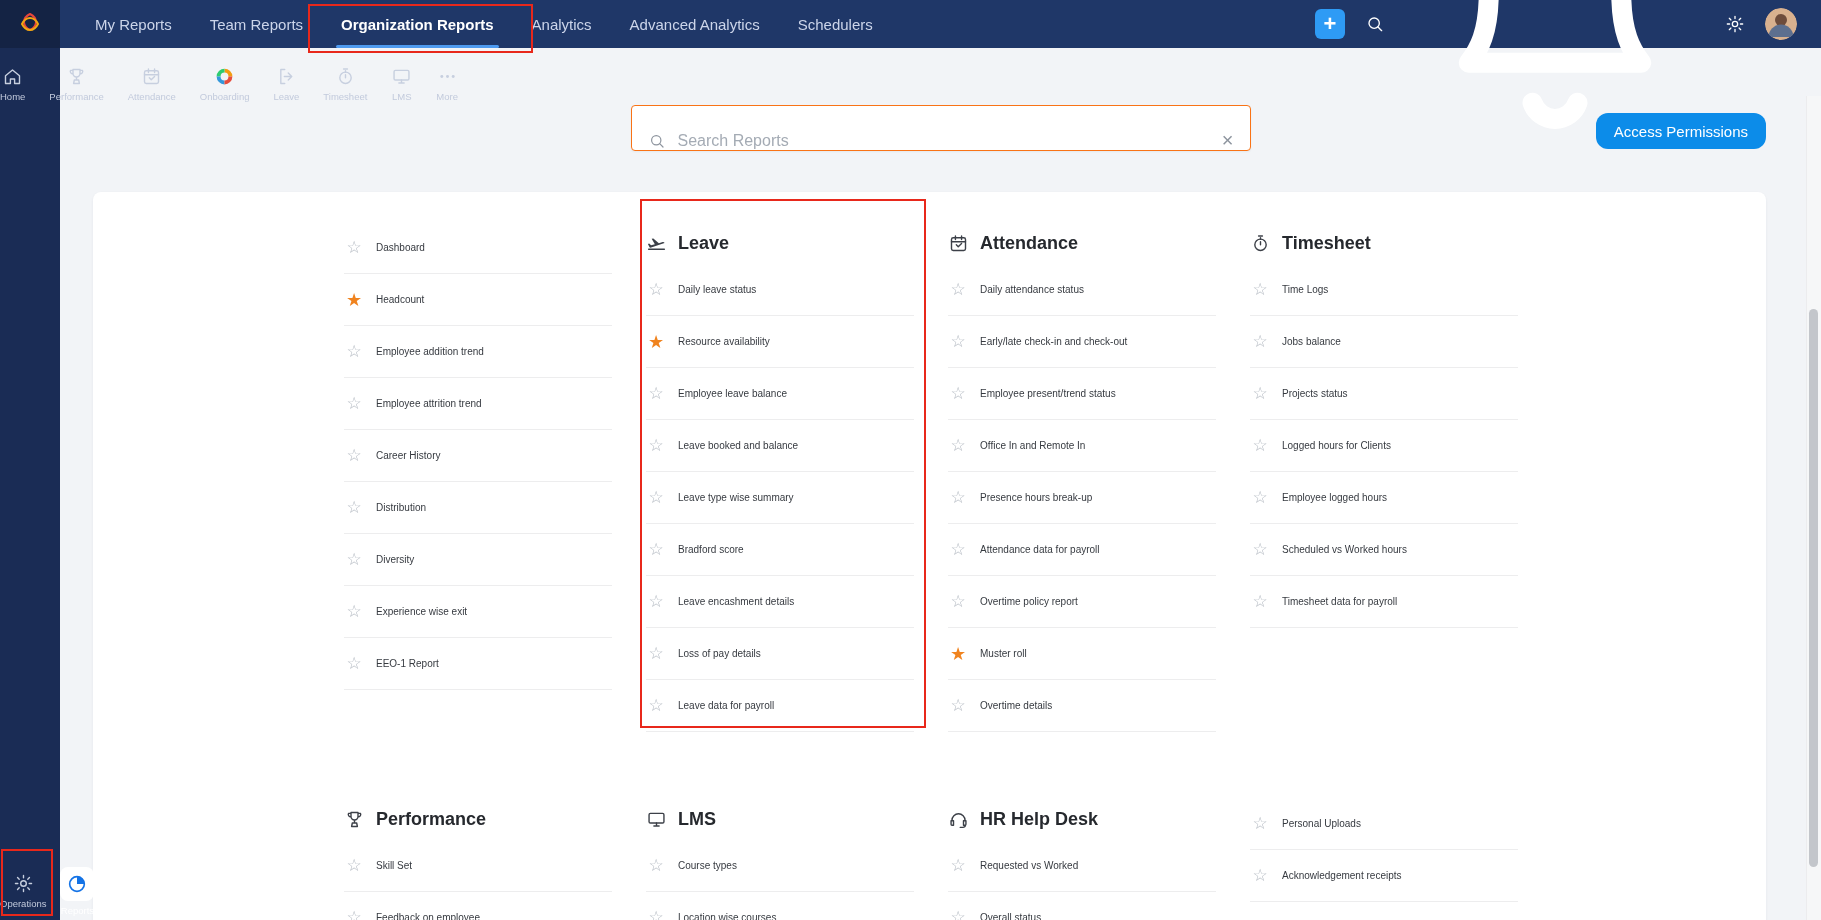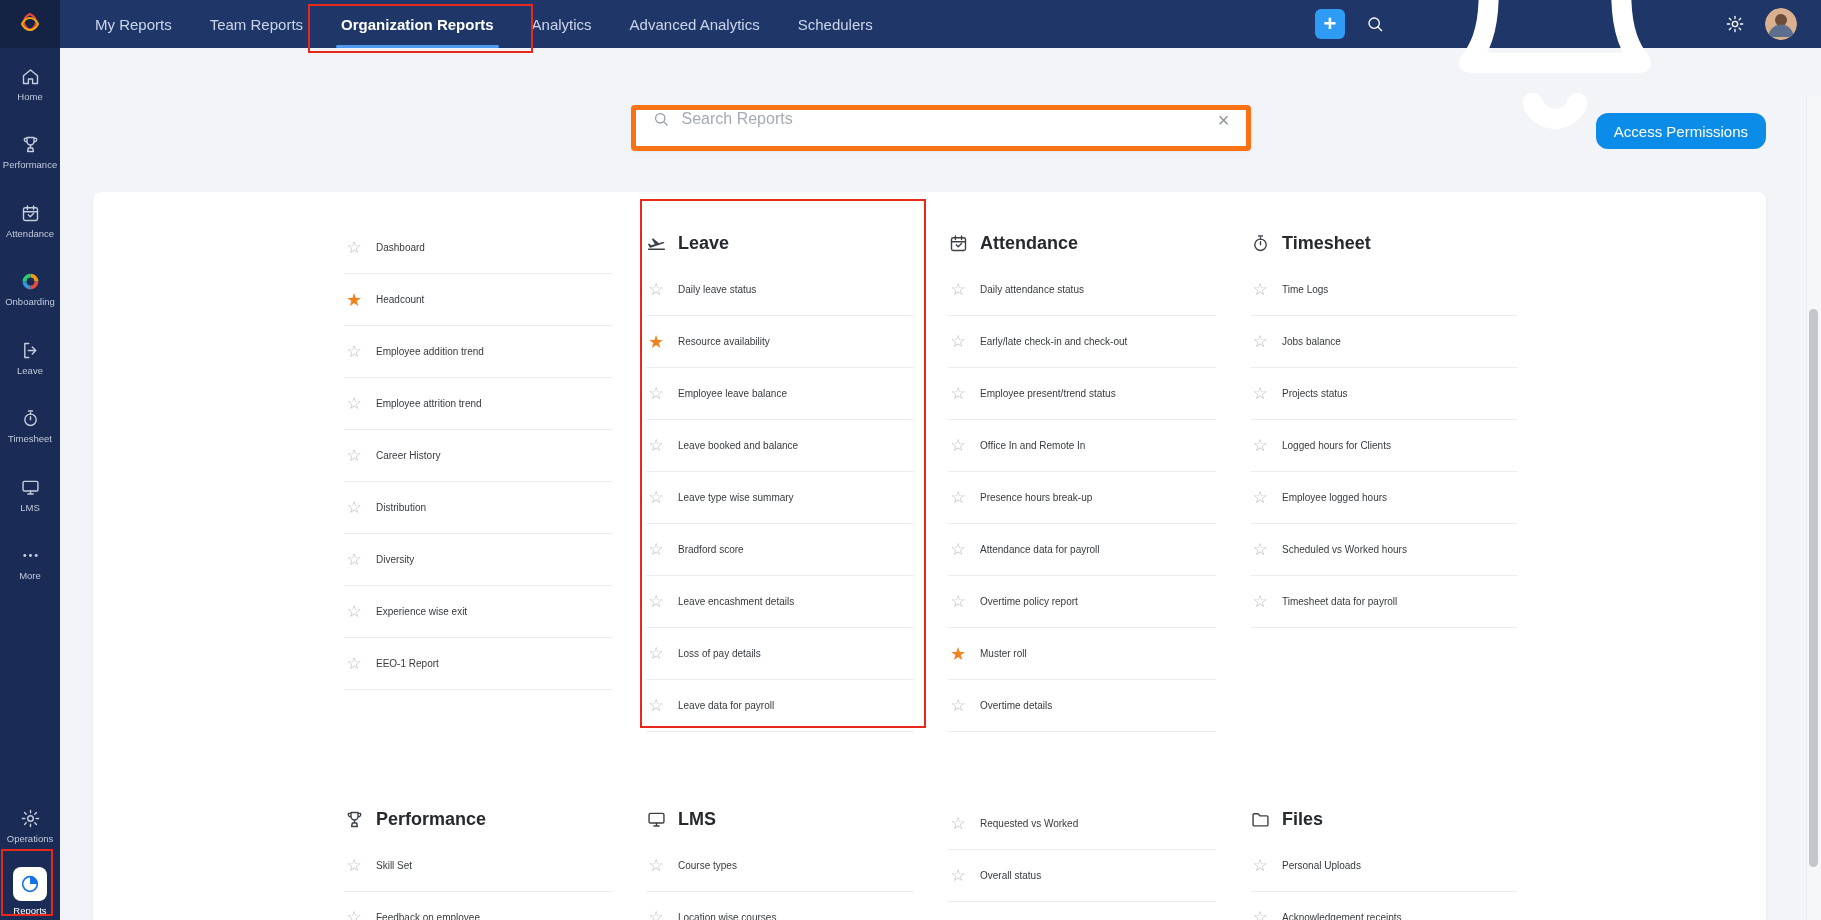--- a/index.html
+++ b/index.html
@@ -5,21 +5,21 @@
 *{box-sizing:border-box;margin:0;padding:0}
 html,body{width:1821px;height:920px;overflow:hidden}
 body{font-family:"Liberation Sans",sans-serif;background:#f2f4f7;position:relative}
 svg{display:block}
 .icon svg{width:100%;height:100%}
 
 
 #sidebar{position:absolute;left:0;top:0;width:60px;height:920px;background:#1a2c55;display:flex;flex-direction:column;z-index:20}
 #logo-cell{height:48px;display:flex;align-items:center;justify-content:center;background:#142344;flex:none}
 #logo-cell .icon{width:26px;height:26px}
-#side-top,#side-bottom{display:flex;flex-direction:column;align-items:center}
+#side-top,#side-bottom{display:flex;flex-direction:row;align-items:center}
 #side-top{padding-top:14px;gap:24px}
 #side-bottom{margin-top:auto;gap:14px}
 .side-item{display:flex;flex-direction:column;align-items:center;gap:5px;width:60px;padding:4px 0;cursor:pointer}
 .side-icon{width:21px;height:21px;color:#c7cfdf}
 .side-label{font-size:9.5px;color:#c2cadc;text-align:center;line-height:1.1;white-space:nowrap}
 .side-item.active .side-icon{width:34px;height:34px;background:#fff;border-radius:8px;color:#1473e6;padding:6px}
 .side-item.active .side-label{color:#fff}
 
 
 #topnav{position:absolute;left:60px;top:0;right:0;height:48px;background:#1f3768;display:flex;align-items:center;z-index:10}
@@ -28,21 +28,21 @@
 .tab.active{color:#fff;font-weight:bold}
 .tab.active::after{content:"";position:absolute;left:14px;right:14px;bottom:0;height:3px;border-radius:2px;background:#4d9af0}
 #nav-actions{margin-left:auto;display:flex;align-items:center;gap:20px;padding-right:24px}
 .nav-icon{width:20px;height:20px;color:#fff;cursor:pointer}
 #plus-btn{width:30px;height:30px;border-radius:6px;background:#2e9bf5;color:#fff;font-size:22px;font-weight:bold;display:flex;align-items:center;justify-content:center;cursor:pointer}
 #bell-wrap{position:relative}
 #avatar{width:32px;height:32px;border-radius:50%;overflow:hidden;cursor:pointer}
 
 
 #main{position:absolute;left:60px;top:48px;right:0;bottom:0;background:#f2f4f7;overflow:hidden}
-#searchbar{position:absolute;top:57px;left:50%;transform:translateX(-50%);width:620px;height:46px;background:#fff;border:5px solid #f97316;border-radius:4px;display:flex;align-items:flex-start;padding:0 16px;gap:12px;box-shadow:0 1px 2px rgba(20,30,50,.05)}
+#searchbar{position:absolute;top:57px;left:50%;transform:translateX(-50%);width:620px;height:46px;background:#fff;border:1px solid #f97316;border-radius:4px;display:flex;align-items:flex-end;padding:0 16px;gap:12px;box-shadow:0 1px 2px rgba(20,30,50,.05)}
 #searchbar .icon{width:18px;height:18px;color:#8d949e}
 #search-input{flex:1;border:none;outline:none;font-size:16px;color:#333;font-family:inherit;background:transparent}
 #search-input::placeholder{color:#a4abb4}
 #search-clear{color:#8d949e;font-size:20px;cursor:pointer;line-height:1}
 #access-btn{position:absolute;top:65px;right:55px;height:36px;padding:0 18px;background:#0c8ce9;color:#fff;border:none;border-radius:12px;font-size:15px;font-family:inherit;cursor:pointer}
 
 #card{position:absolute;top:144px;left:33px;right:55px;height:1100px;background:#fff;border-radius:8px;box-shadow:0 1px 3px rgba(25,39,70,.06);padding:30px 0 80px 251px}
 .sections{display:grid;grid-template-columns:repeat(4,302px)}
 .sections.row2{margin-top:66px}
 .section{width:268px}
@@ -424,38 +424,38 @@
           <div class="item">
             <span class="star">☆</span>
             <span class="item-label">Course types</span>
           </div>
           <div class="item">
             <span class="star">☆</span>
             <span class="item-label">Location wise courses</span>
           </div>
         </div>
         <div class="section">
+          <div class="sec-head">
+            <span class="icon">
+              <svg viewBox="0 0 24 24" fill="none" stroke="currentColor" stroke-width="1.6" stroke-linecap="round" stroke-linejoin="round">
+                <path d="M4.5 13a7.5 7.5 0 0 1 15 0M3.5 13.5h2.8v5H4.5a1 1 0 0 1-1-1zM20.5 13.5h-2.8v5h1.8a1 1 0 0 0 1-1zM20 18.5a3 3 0 0 1-3 2.5h-3"></path>
+              </svg>
+            </span>
+            <span>HR Help Desk</span>
+          </div>
           <div class="item">
             <span class="star">☆</span>
             <span class="item-label">Requested vs Worked</span>
           </div>
           <div class="item">
             <span class="star">☆</span>
             <span class="item-label">Overall status</span>
           </div>
         </div>
         <div class="section">
-          <div class="sec-head">
-            <span class="icon">
-              <svg viewBox="0 0 24 24" fill="none" stroke="currentColor" stroke-width="1.6" stroke-linecap="round" stroke-linejoin="round">
-                <path d="M3.5 6.8c0-.7.6-1.3 1.3-1.3h4.4l2 2.3h8a1.3 1.3 0 0 1 1.3 1.3V18a1.3 1.3 0 0 1-1.3 1.3H4.8A1.3 1.3 0 0 1 3.5 18z"></path>
-              </svg>
-            </span>
-            <span>Files</span>
-          </div>
           <div class="item">
             <span class="star">☆</span>
             <span class="item-label">Personal Uploads</span>
           </div>
           <div class="item">
             <span class="star">☆</span>
             <span class="item-label">Acknowledgement receipts</span>
           </div>
         </div>
       </div>

